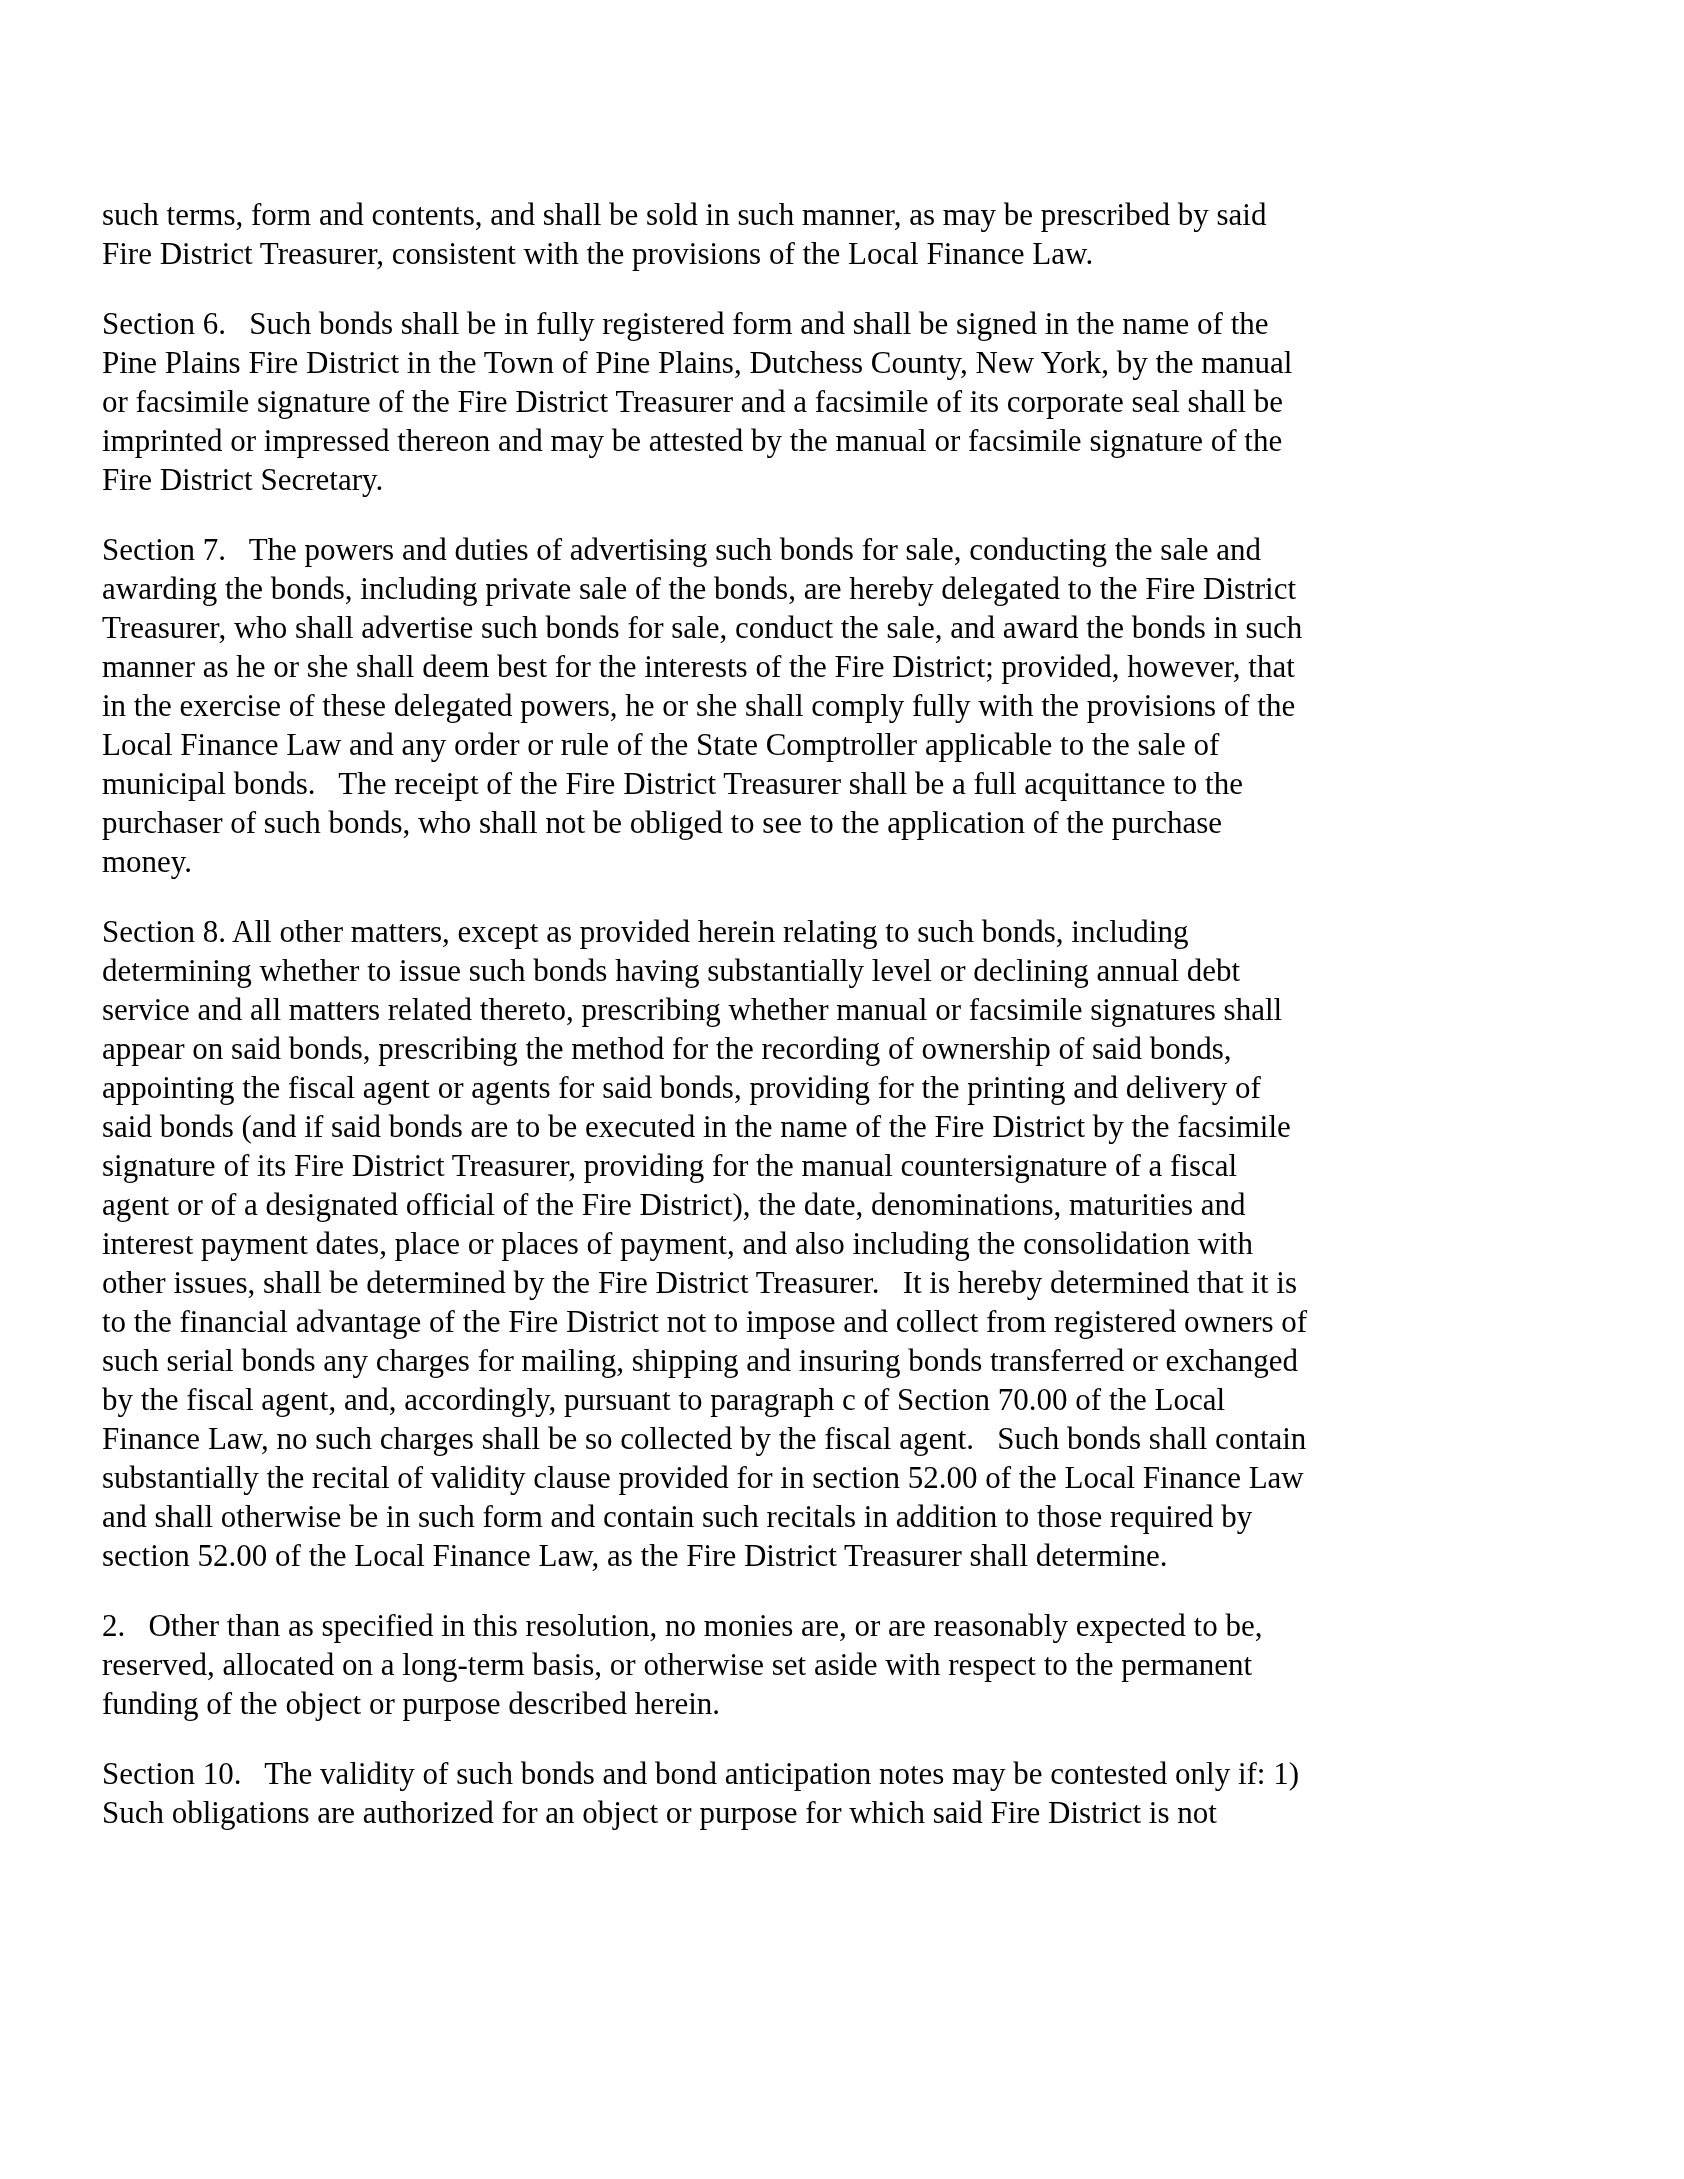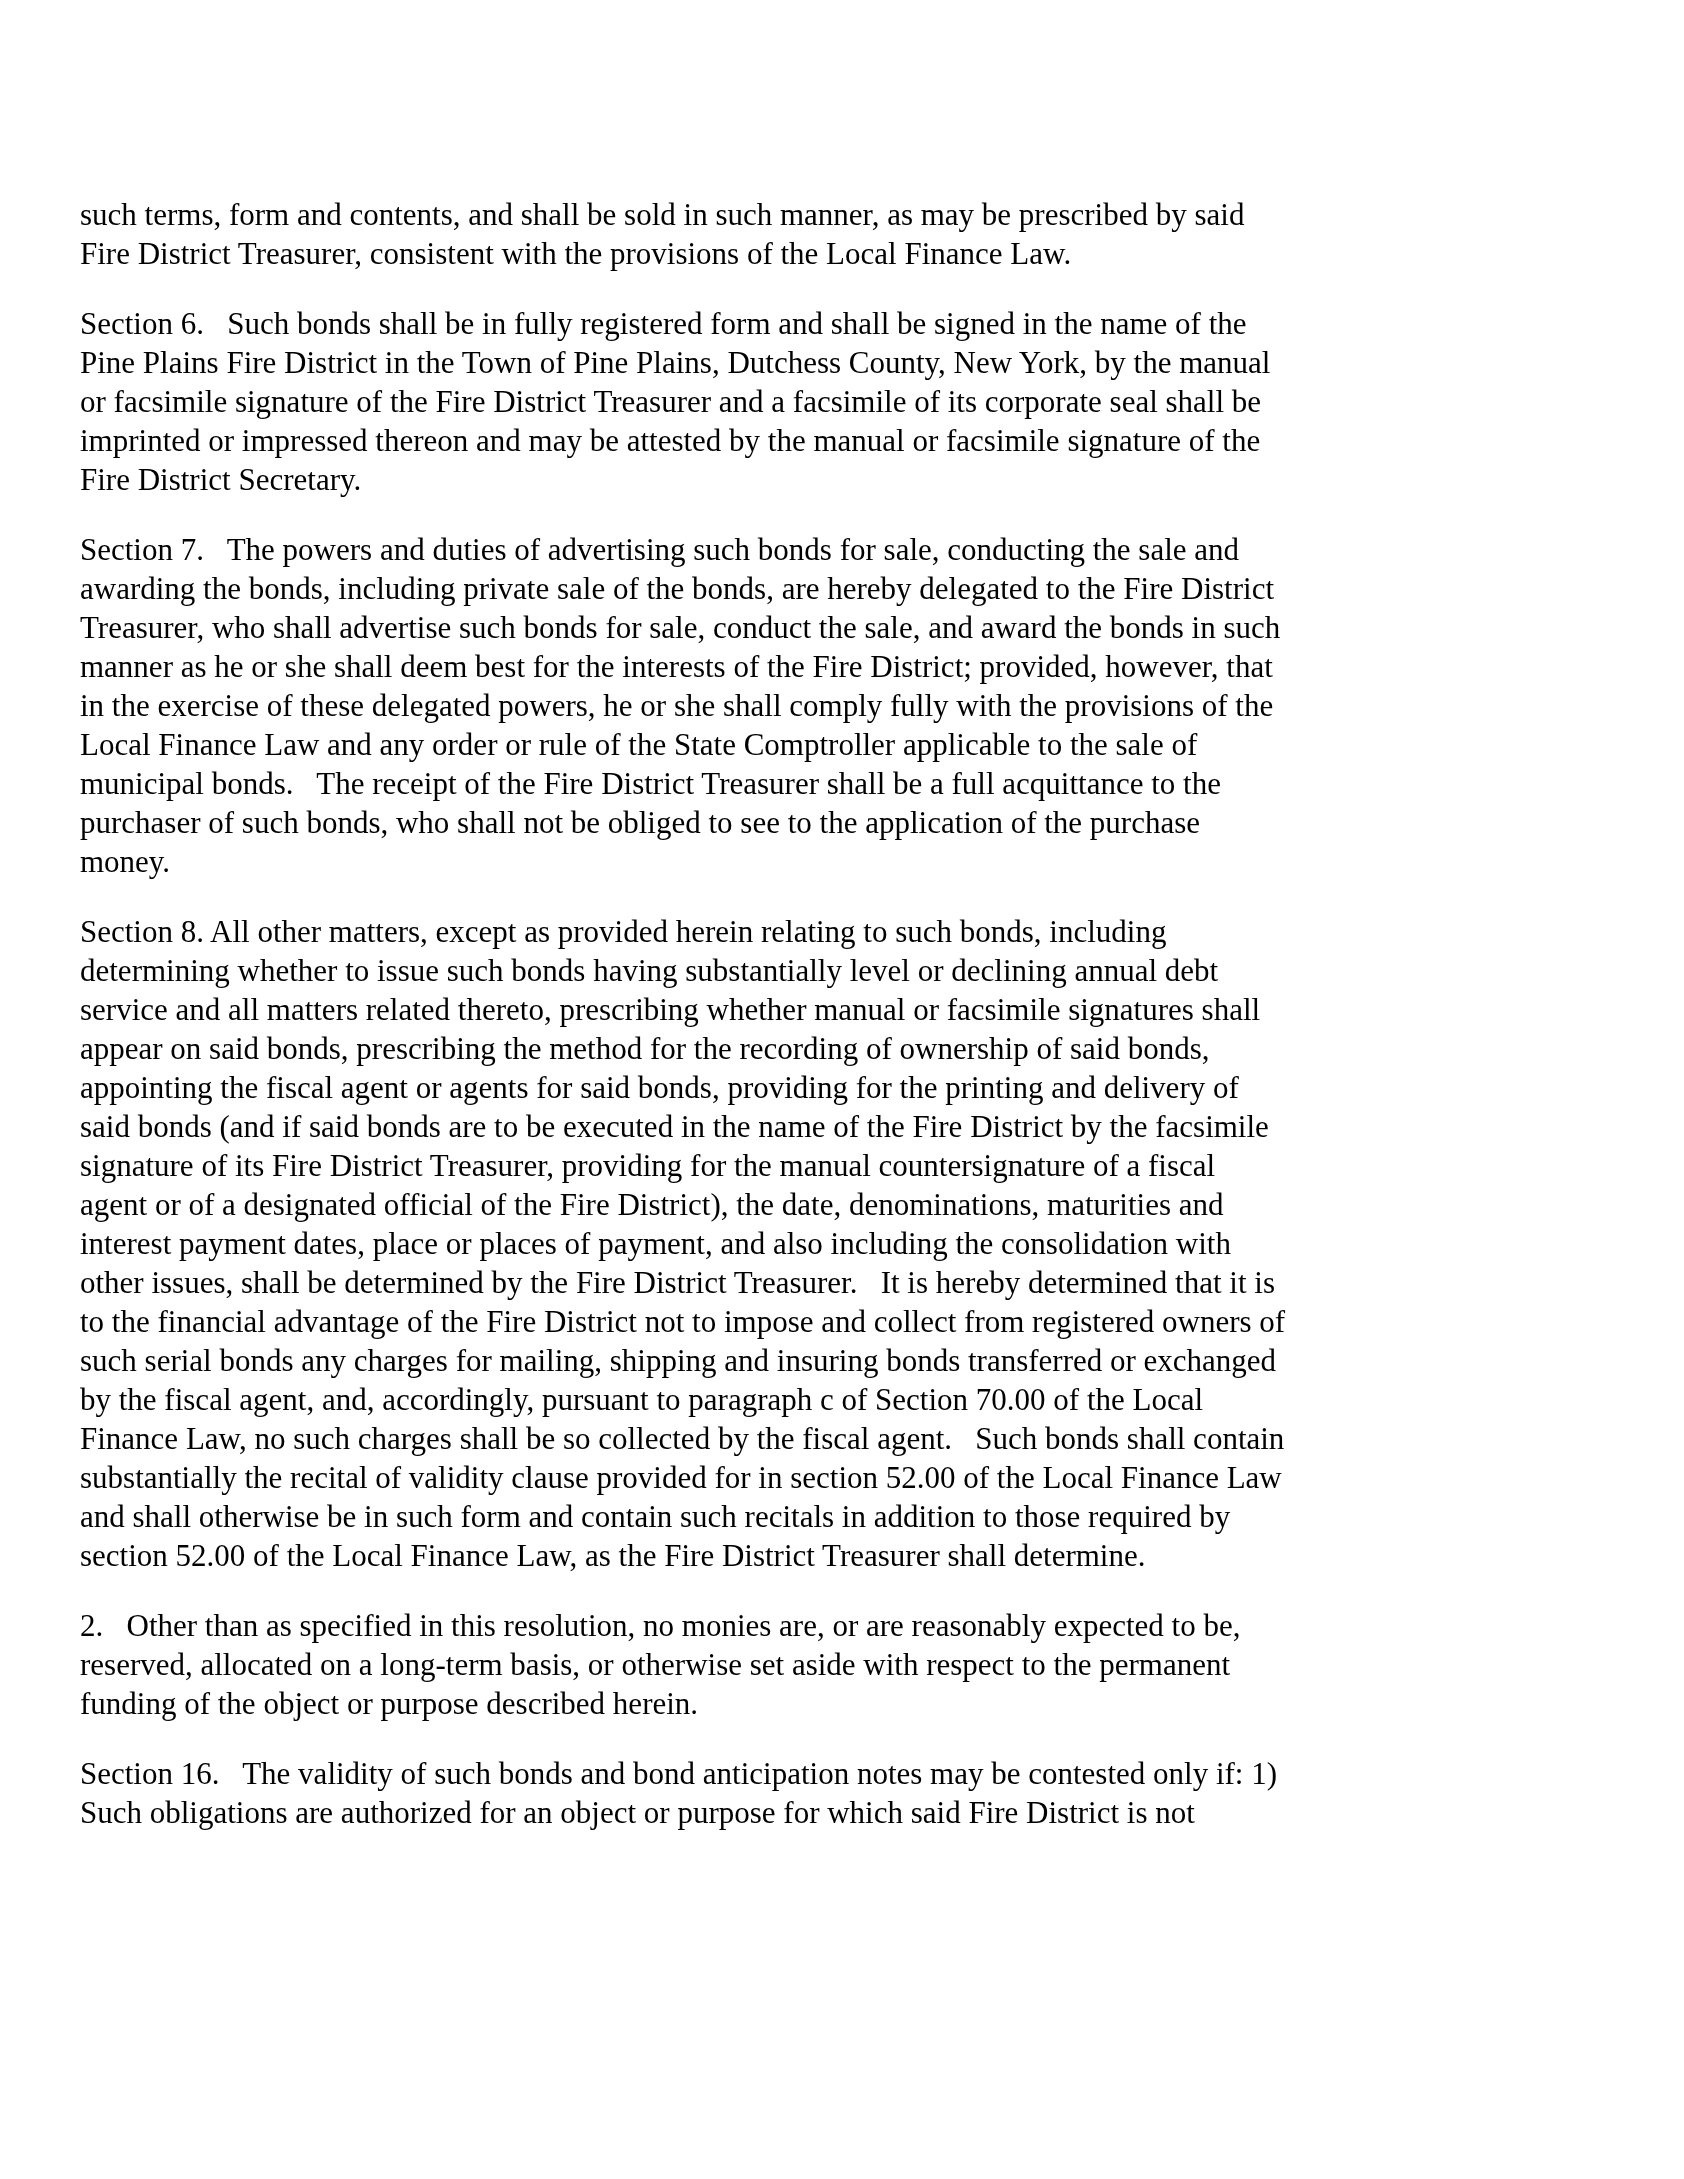--- a/index.html
+++ b/index.html
@@ -7,21 +7,21 @@
     padding: 0;
     background: #ffffff;
   }
   .page {
     position: relative;
     width: 1684px;
     height: 2179px;
     background: #ffffff;
     overflow: hidden;
     box-sizing: border-box;
-    padding: 195px 158px 0 80px;
+    padding: 195px 158px 0 102px;
     font-family: "Liberation Serif", "DejaVu Serif", serif;
     font-size: 31px;
     line-height: 39px;
     color: #000000;
   }
   .para {
     margin: 0 0 31px 0;
     white-space: pre;      
     letter-spacing: 0px;
   }
@@ -59,16 +59,16 @@
 to the financial advantage of the Fire District not to impose and collect from registered owners of
 such serial bonds any charges for mailing, shipping and insuring bonds transferred or exchanged
 by the fiscal agent, and, accordingly, pursuant to paragraph c of Section 70.00 of the Local
 Finance Law, no such charges shall be so collected by the fiscal agent.   Such bonds shall contain
 substantially the recital of validity clause provided for in section 52.00 of the Local Finance Law
 and shall otherwise be in such form and contain such recitals in addition to those required by
 section 52.00 of the Local Finance Law, as the Fire District Treasurer shall determine.</div>
   <div class="para">2.   Other than as specified in this resolution, no monies are, or are reasonably expected to be,
 reserved, allocated on a long-term basis, or otherwise set aside with respect to the permanent
 funding of the object or purpose described herein.</div>
-  <div class="para">Section 16.   The validity of such bonds and bond anticipation notes may be contested only if: 1)
+  <div class="para">Section 10.   The validity of such bonds and bond anticipation notes may be contested only if: 1)
 Such obligations are authorized for an object or purpose for which said Fire District is not</div>
 </div>
 
 
 </body></html>

